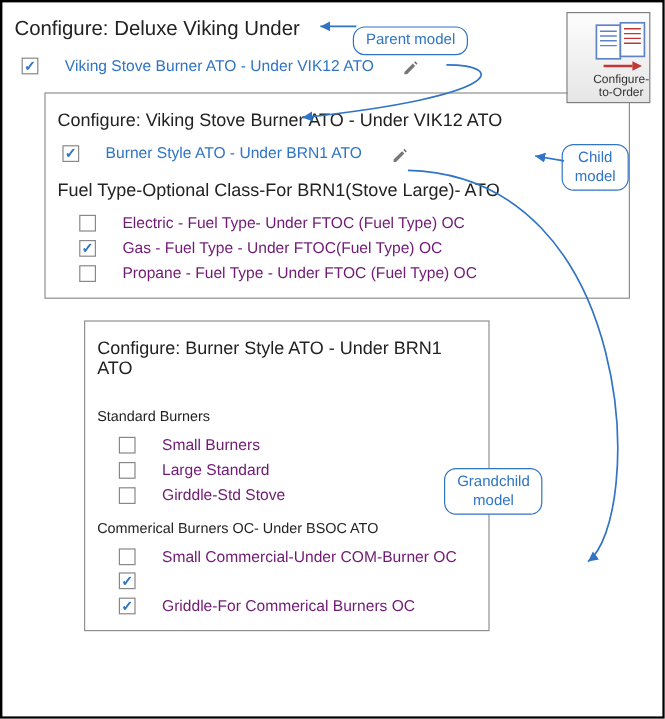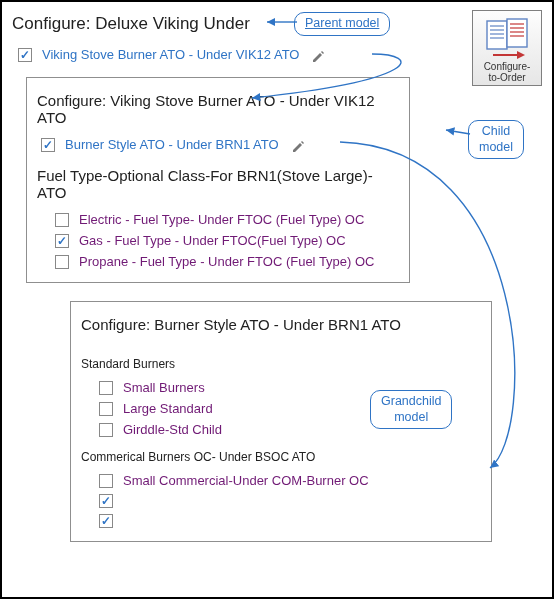--- a/index.html
+++ b/index.html
@@ -18,21 +18,21 @@
     position: relative;
     padding: 8px 10px;
   }
   .heading-lg { font-size: 17px; font-weight: 400; margin: 4px 0 10px 0; }
   .heading-md { font-size: 15px; font-weight: 400; margin: 6px 0 8px 0; }
   .heading-sm { font-size: 12px; font-weight: 400; margin: 24px 0 6px 0; }
 
   .row {
     display: flex;
     align-items: center;
-    gap: 10px;
+    gap: 22px;
     padding: 3px 0;
   }
   .checkbox {
     width: 14px;
     height: 14px;
     border: 1px solid #888;
     display: inline-flex;
     align-items: center;
     justify-content: center;
     flex-shrink: 0;
@@ -48,22 +48,22 @@
   .option-label.blue { color: #2f74c5; }
 
   .pencil { display:inline-flex; color:#777; margin-left:2px; }
 
   .panel {
     border: 1px solid #8f8f8f;
     padding: 8px 10px 10px 10px;
     margin-top: 12px;
     background: #fff;
   }
-  .panel-parent { margin-left: 14px; width: 384px; }
-  .panel-child  { margin-left: 58px; width: 422px; margin-top: 18px; }
+  .panel-parent { margin-left: 25px; width: 488px; }
+  .panel-child  { margin-left: 58px; width: 338px; margin-top: 18px; }
 
   .indent-1 { padding-left: 18px; }
   .indent-2 { padding-left: 18px; }
 
   .callout {
     position: absolute;
     border: 1px solid #2f74c5;
     background: #fff;
     border-radius: 10px;
     padding: 3px 10px;
@@ -72,33 +72,33 @@
     text-align: center;
     line-height: 1.25;
   }
 
   .cto-tile {
     position: absolute;
     top: 8px; right: 10px;
     width: 70px; height: 76px;
     border: 1px solid #7f7f7f;
     background: linear-gradient(#fdfdfd,#e6e6e6);
-    display: flex; flex-direction: column; align-items: center; justify-content: center;
+    display: flex; flex-direction: column; align-items: flex-end; justify-content: center;
     font-size: 10px; color: #333; text-align:center;
     padding-top:3px;
   }
 
   svg.arrow { position:absolute; overflow:visible; pointer-events:none; }
 </style>
 </head>
 <body>
 
 <div class="frame">
 
-  <div class="callout" style="top:10px; left:292px;text-decoration:underline;">Parent model</div>
+  <div class="callout" style="top:20px; left:292px;">Parent model</div>
 
   <div class="callout" style="top:118px; left:466px; white-space:pre-line;">Child
 model</div>
 
   <div class="callout" style="top:388px; left:368px; white-space:pre-line;">Grandchild
 model</div>
 
   <div class="cto-tile">
     <svg width="48" height="44">
       <rect x="4" y="4" width="20" height="28" fill="#fff" stroke="#5f84c4" stroke-width="1.4"></rect>
@@ -171,36 +171,37 @@
     <div class="row">
         <span class="checkbox"></span>
         <span class="option-label">Small Burners</span>
       </div>
         <div class="row">
         <span class="checkbox"></span>
         <span class="option-label">Large Standard</span>
       </div>
         <div class="row">
         <span class="checkbox"></span>
-        <span class="option-label">Girddle-Std Child</span>
+        <span class="option-label">Girddle-Std Stove</span>
       </div>
       </div>
 
     <div class="heading-sm" style="margin-top:10px;">Commerical Burners OC- Under BSOC ATO</div>
     <div class="indent-2">
 
     <div class="row">
         <span class="checkbox"></span>
         <span class="option-label">Small Commercial-Under COM-Burner OC</span>
       </div>
         <div class="row">
         <span class="checkbox checked"></span>
       </div>
         <div class="row">
         <span class="checkbox checked"></span>
+        <span class="option-label">Griddle-For Commerical Burners OC</span>
       </div>
       </div>
   </div>
 
   <svg class="arrow" style="top:0;left:0;" width="554" height="599">
     <defs>
       <marker id="ah" markerWidth="8" markerHeight="8" refX="6" refY="3" orient="auto">
         <path d="M0,0 L6,3 L0,6 Z" fill="#2f74c5"></path>
       </marker>
     </defs>

